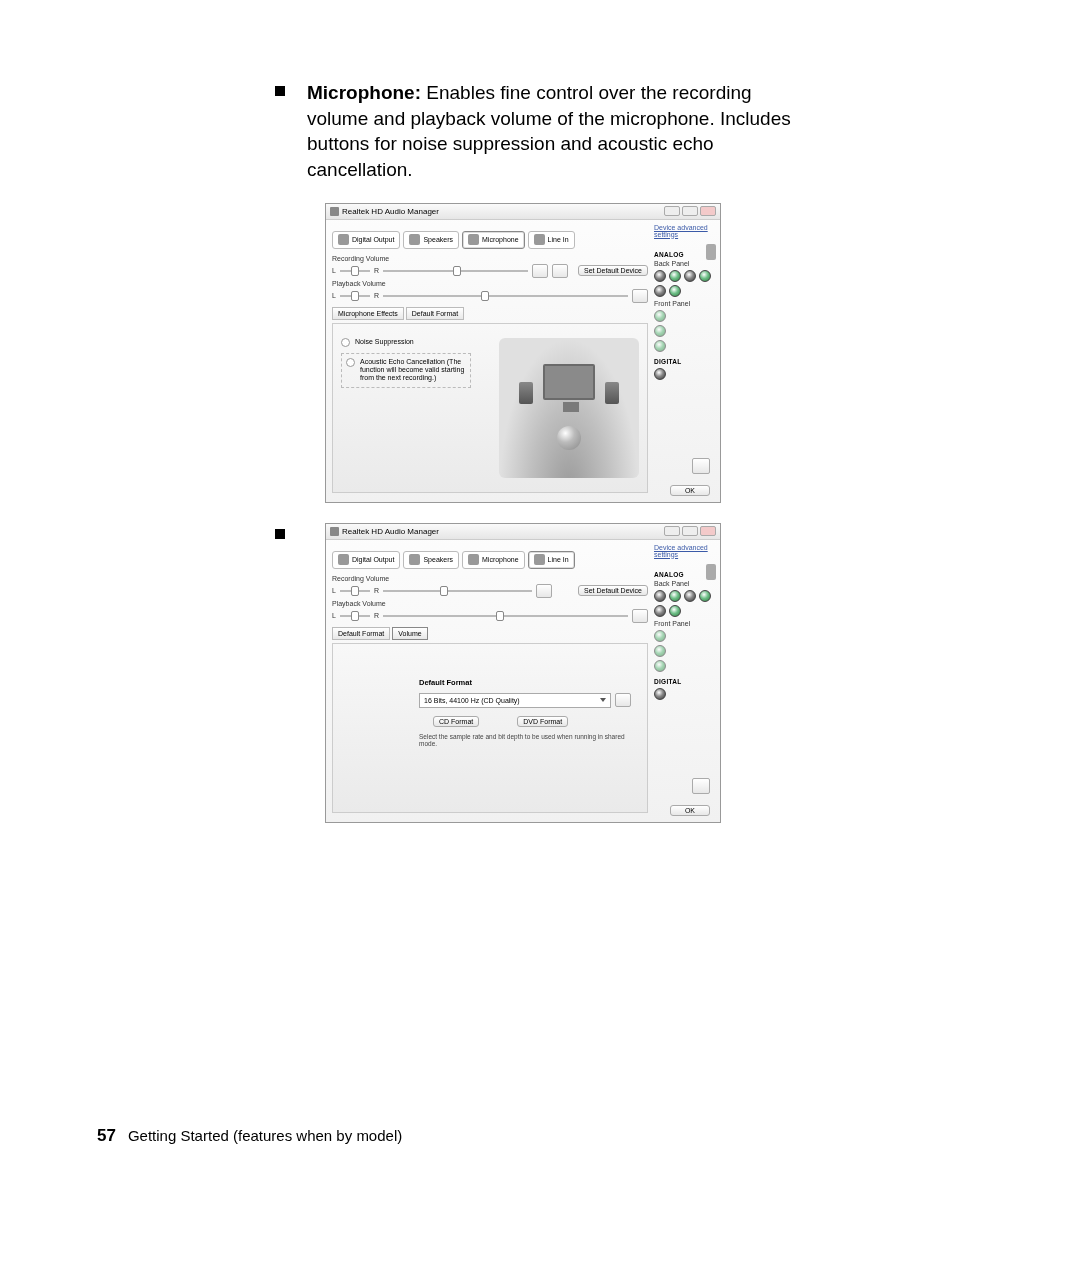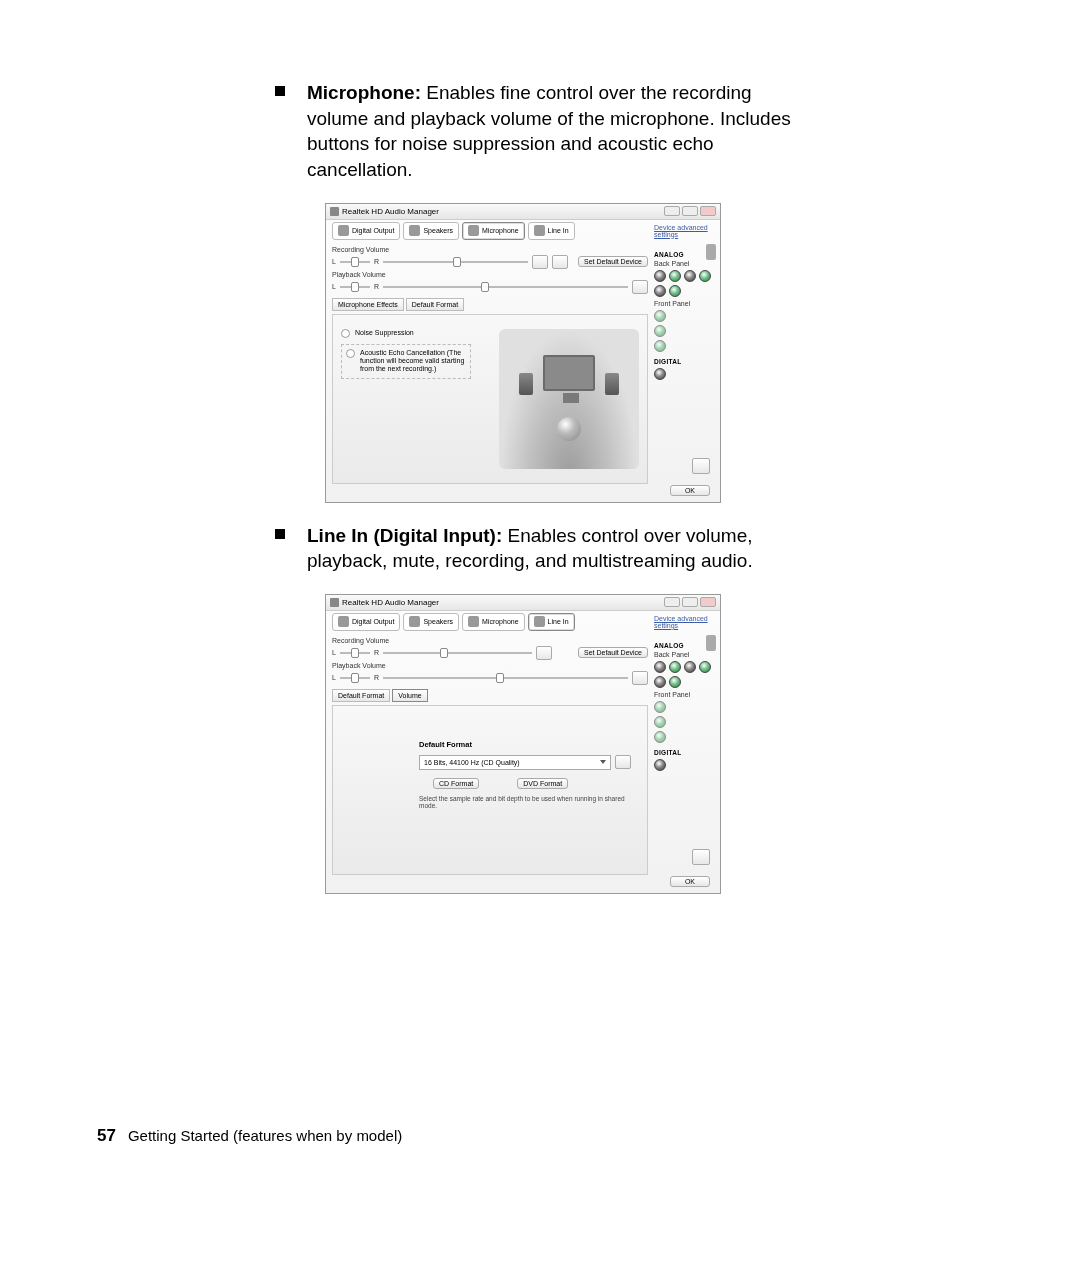--- a/index.html
+++ b/index.html
@@ -39,21 +39,21 @@
     border-bottom: 1px solid #ccc;
     display: flex; align-items: center; padding: 0 4px;
     justify-content: space-between;
   }
   .titlebar .tleft { display:flex; align-items:center; gap:3px;}
   .titlebar .ticon { width:9px; height:9px; background:#888; border-radius:1px;}
   .winbtns { display:flex; gap:2px; }
   .winbtn { width:16px; height:10px; background:#eee; border:1px solid #aaa; border-radius:2px; }
   .winbtn.close { background:#f3caca; }
   .shot-body { position:absolute; top:16px; left:0; right:0; bottom:0; display:flex; }
-  .shot-left { flex:1; padding: 2px 6px 24px 6px; position:relative; }
+  .shot-left { flex:1; padding: 11px 6px 24px 6px; position:relative; }
   .shot-right { width:66px; padding:4px 4px 4px 0; position:relative; }
   .tabrow { display:flex; gap:3px; margin-bottom:6px;}
   .tab {
     display:flex; align-items:center; gap:3px;
     padding:2px 5px;
     background:#fff; border:1px solid #bbb; border-radius:3px;
     font-size:7px; height:18px;
   }
   .tab .ticon2 { width:11px; height:11px; background:#999; border-radius:2px;}
   .tab.sel { border-color:#888; box-shadow: inset 0 0 0 1px #ddd; }
@@ -258,24 +258,20 @@
           </div>
         </div>
         <div class="infoi">
             <div class="iconbtn"></div>
           </div>
         <div class="footer-ok"><div class="btn">OK</div></div>
       </div>
     </li>
 
     <li>
-      <div class="desc">
-        <strong>Line In (Digital Input):</strong>
-        <span>Enables control over volume, playback, mute, recording, and multistreaming audio.</span>
-      </div>
 
       <div class="screenshot">
         <div class="titlebar">
           <div class="tleft">
             <span class="ticon"></span>
             <span>Realtek HD Audio Manager</span>
           </div>
           <div class="winbtns">
             <div class="winbtn"></div>
             <div class="winbtn"></div>

